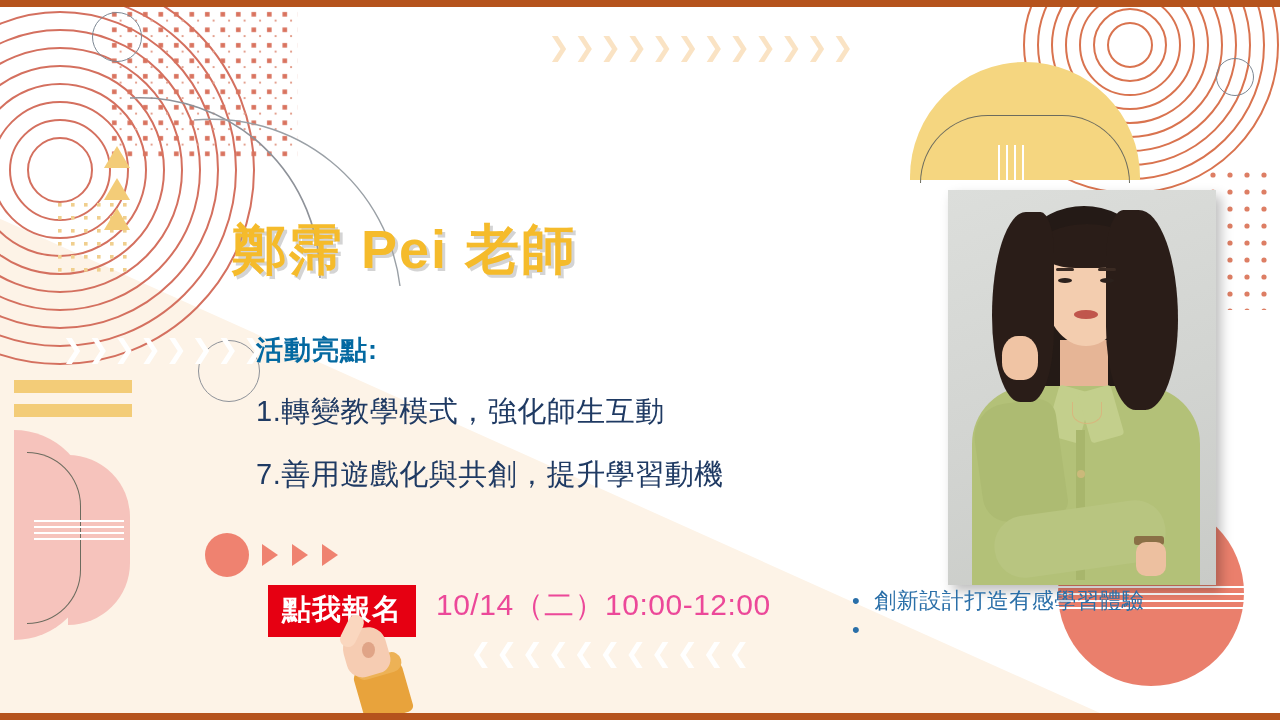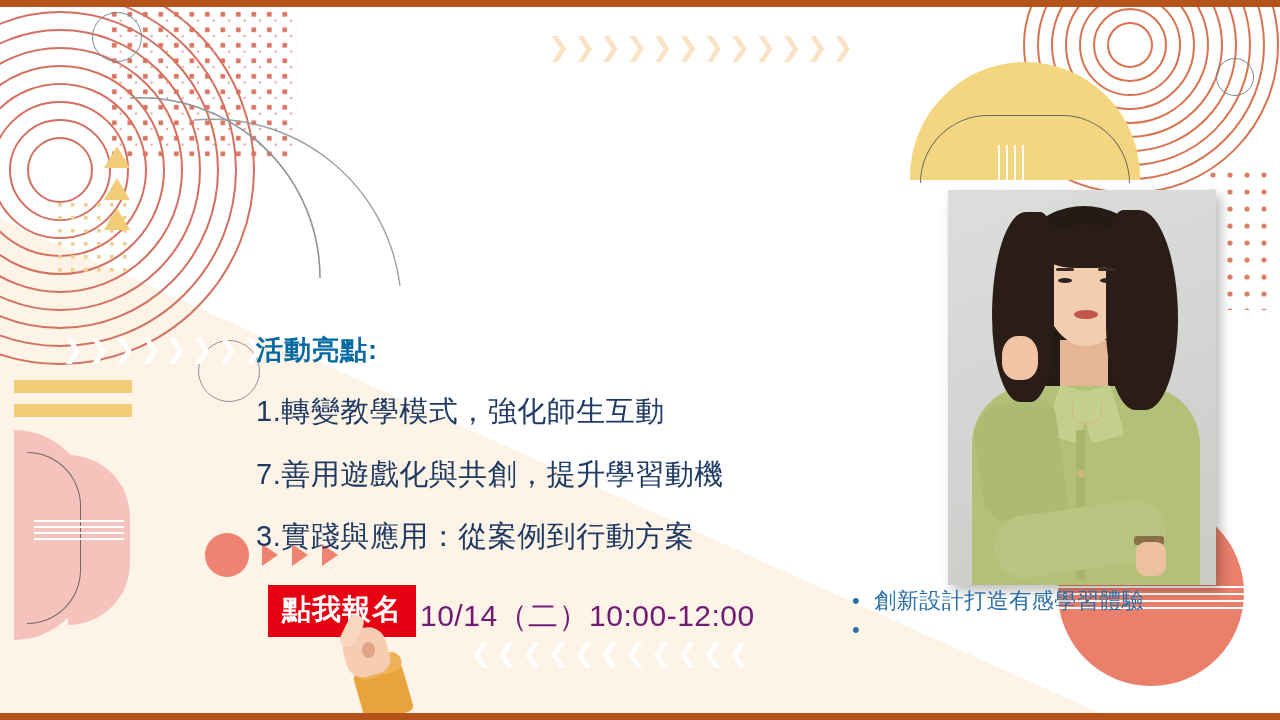--- a/index.html
+++ b/index.html
@@ -161,31 +161,31 @@
     font-size:27px; font-weight:bold; color:#0369a1;
     letter-spacing:1px; margin-bottom:2px;
   }
   .hl-item {
     font-size:29px; color:#1f3a63; line-height:1.33;
     white-space:nowrap; letter-spacing:0.5px;margin-top:24px;
   }
 
   .cta-row {
     position:absolute; left:268px; top:585px; z-index:25;
-    display:flex; align-items:flex-end; gap:4px;
+    display:flex; align-items:flex-start; gap:20px;
   }
   .cta-btn {
     background:#e60012; color:#ffffff;
     font-size:29px; font-weight:bold;
     padding:5px 14px 7px 14px;
     letter-spacing:1px; white-space:nowrap;
     cursor:pointer;
   }
   .cta-date {
-    font-size:30px; color:#701a75; white-space:nowrap;
+    font-size:30px; color:#ec4899; white-space:nowrap;
     letter-spacing:0.5px;
   }
 
   .bio {
     position:absolute; left:852px; top:586px; z-index:25;
   }
   .bio-title {
     font-size:28px; font-weight:bold; color:#1f3a63;
     letter-spacing:1px; margin-bottom:1px;
   }
@@ -486,26 +486,26 @@
     <div class="ph-hair-r"></div>
     <div class="ph-brow l"></div>
     <div class="ph-brow r"></div>
     <div class="ph-eye l"></div>
     <div class="ph-eye r"></div>
     <div class="ph-lip"></div>
     <div class="ph-necklace"></div>
     <div class="ph-hand"></div>
   </div>
 
+  <div class="speaker-name">鄭霈 Pei 老師</div>
 
   <div class="highlights">
     <div class="hl-title">活動亮點:</div>
     <div class="hl-item">1.轉變教學模式，強化師生互動</div>
     <div class="hl-item">7.善用遊戲化與共創，提升學習動機</div>
-    <div class="hl-item">3.實踐與應用：從案例到行動方案</div>
   </div>
 
   <div class="hand">
     <div class="hand-sleeve"></div>
     <div class="hand-sleeve2"></div>
     <div class="hand-palm"></div>
     <div class="hand-thumb"></div>
     <div class="hand-finger"></div>
   </div>
 

